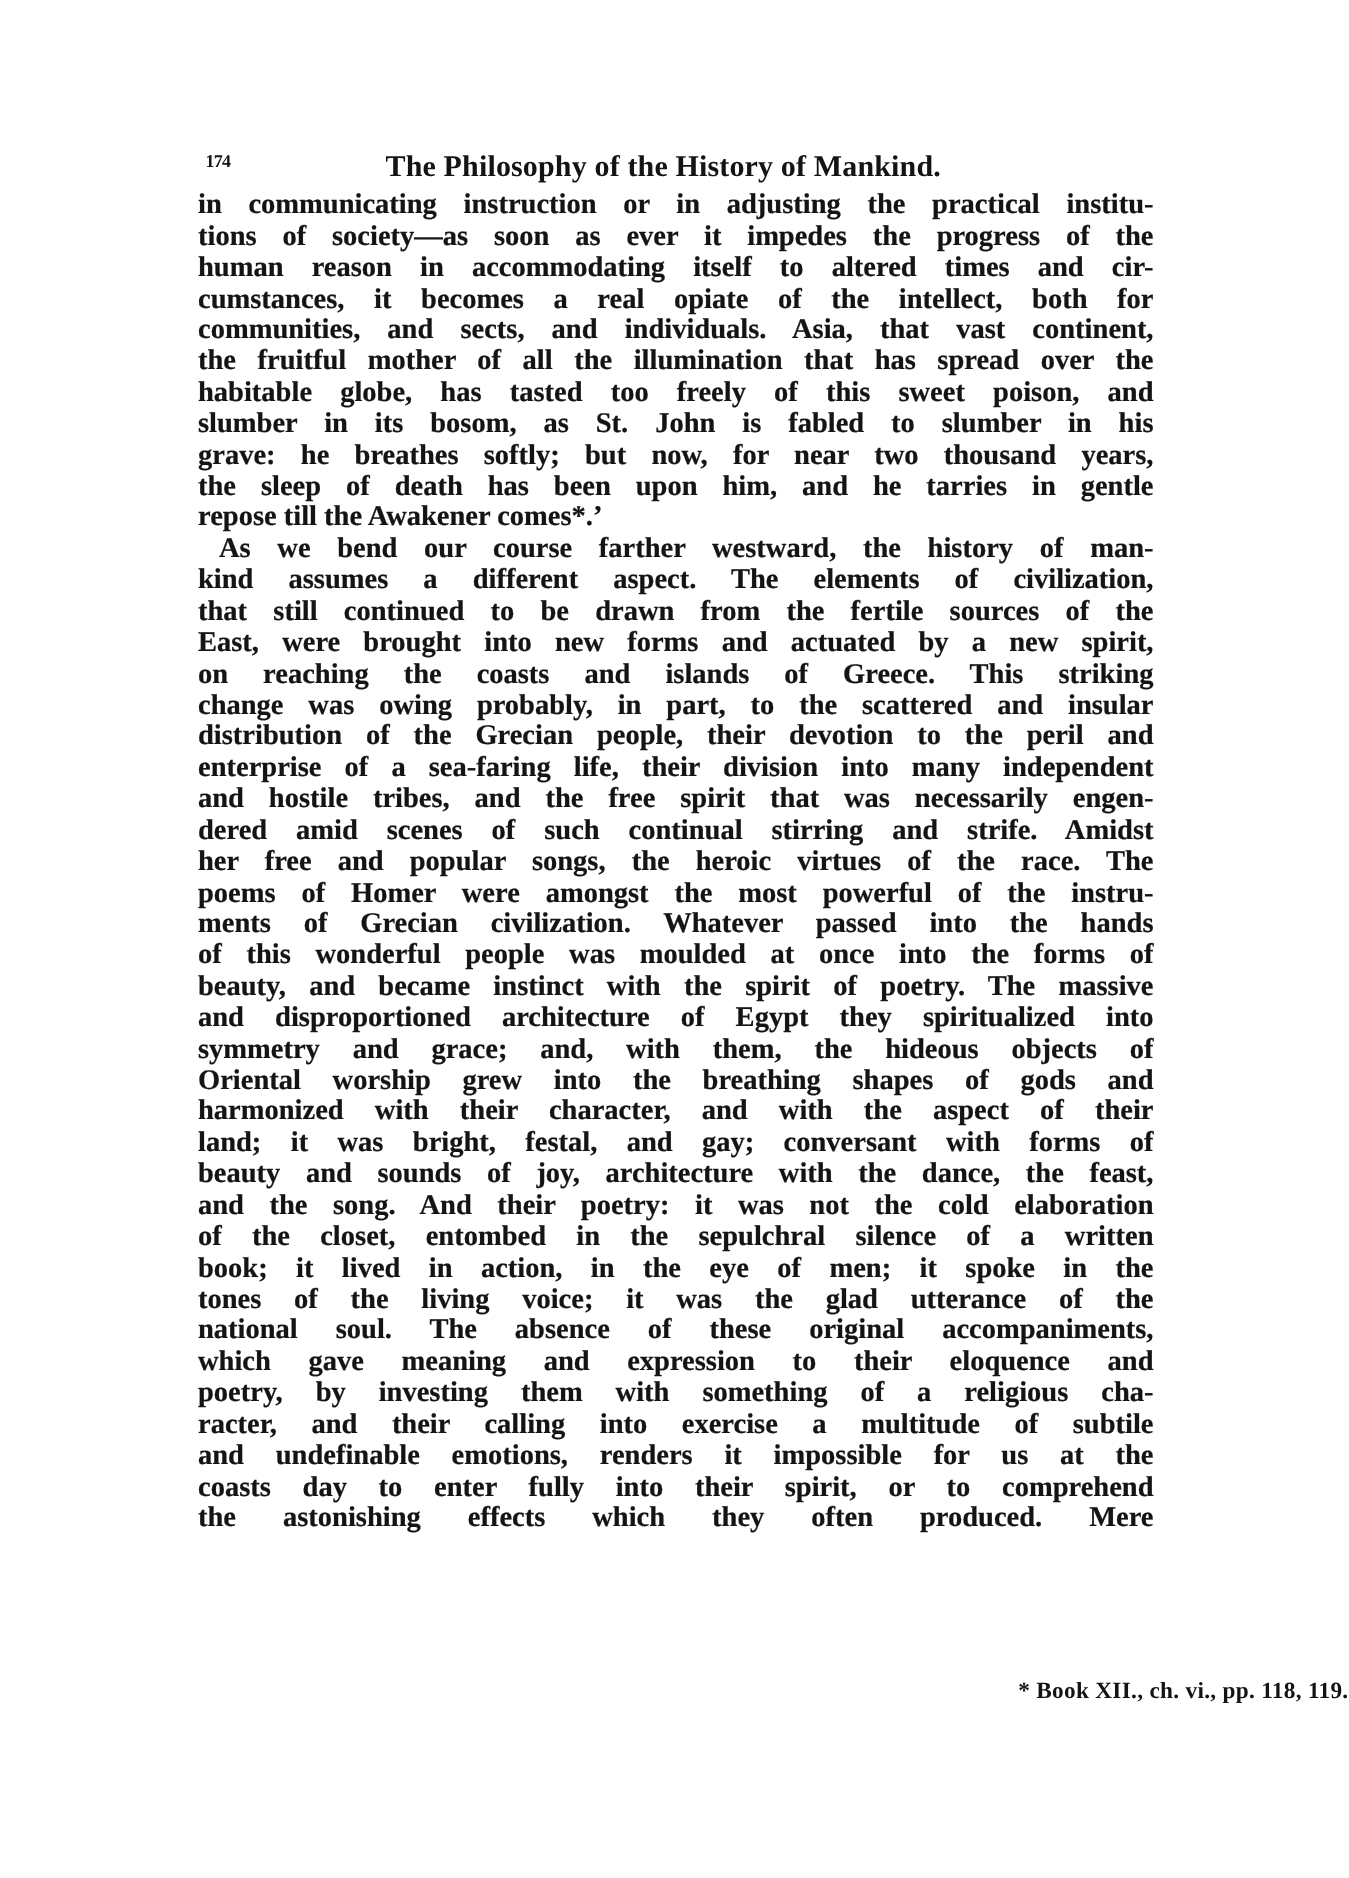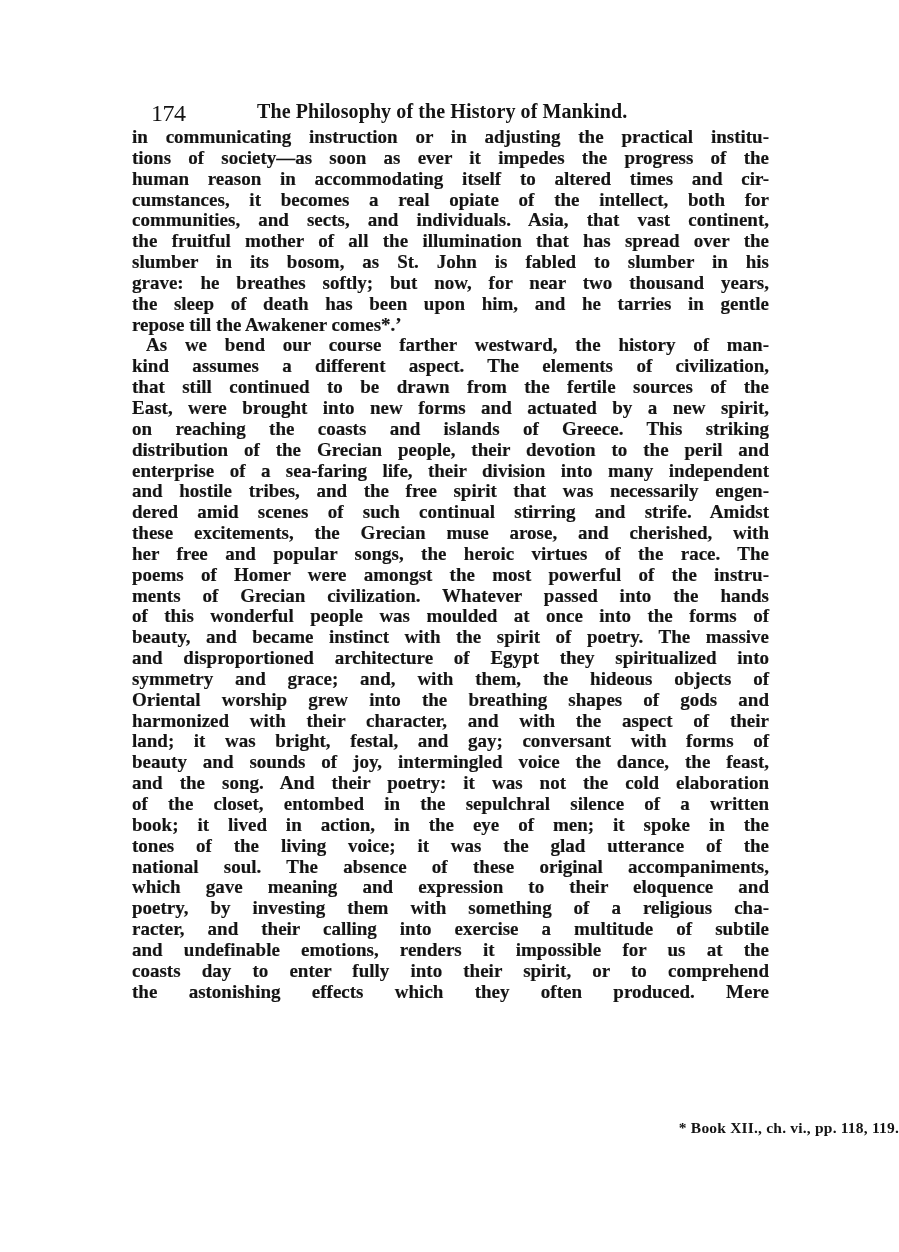--- a/index.html
+++ b/index.html
@@ -23,24 +23,24 @@
     }
     .running-head {
       position: absolute;
       left: 133px;
       top: 100px;
       width: 640px;
       height: 26px;
     }
     .page-number {
       position: absolute;
-      left: 18px;
+      left: 4px;
       top: 0;
-      font-size: 24px;
-      font-weight: normal;
+      font-size: 12px;
+      font-weight: bold;
       letter-spacing: -0.5px;
     }
     .running-title {
       position: absolute;
       left: 124px;
       top: 0;
       font-size: 20px;
       font-weight: bold;
       white-space: nowrap;
       letter-spacing: 0.1px;
@@ -90,45 +90,46 @@
     <span class="running-title">The Philosophy of the History of Mankind.</span>
   </div>
 
   <div class="body-text">
     <div class="line">in communicating instruction or in adjusting the practical institu-</div>
     <div class="line">tions of society—as soon as ever it impedes the progress of the</div>
     <div class="line">human reason in accommodating itself to altered times and cir-</div>
     <div class="line">cumstances, it becomes a real opiate of the intellect, both for</div>
     <div class="line">communities, and sects, and individuals. Asia, that vast continent,</div>
     <div class="line">the fruitful mother of all the illumination that has spread over the</div>
+    <div class="line">habitable globe, has tasted too freely of this sweet poison, and</div>
     <div class="line">slumber in its bosom, as St. John is fabled to slumber in his</div>
     <div class="line">grave: he breathes softly; but now, for near two thousand years,</div>
     <div class="line">the sleep of death has been upon him, and he tarries in gentle</div>
     <div class="line last">repose till the Awakener comes*.’</div>
     <div class="line indent">As we bend our course farther westward, the history of man-</div>
     <div class="line">kind assumes a different aspect. The elements of civilization,</div>
     <div class="line">that still continued to be drawn from the fertile sources of the</div>
     <div class="line">East, were brought into new forms and actuated by a new spirit,</div>
     <div class="line">on reaching the coasts and islands of Greece. This striking</div>
+    <div class="line">change was owing probably, in part, to the scattered and insular</div>
     <div class="line">distribution of the Grecian people, their devotion to the peril and</div>
     <div class="line">enterprise of a sea-faring life, their division into many independent</div>
     <div class="line">and hostile tribes, and the free spirit that was necessarily engen-</div>
     <div class="line">dered amid scenes of such continual stirring and strife. Amidst</div>
-    <div class="line">these excitements, the Grecian muse arose, and cherished, with</div>
     <div class="line">her free and popular songs, the heroic virtues of the race. The</div>
     <div class="line">poems of Homer were amongst the most powerful of the instru-</div>
     <div class="line">ments of Grecian civilization. Whatever passed into the hands</div>
     <div class="line">of this wonderful people was moulded at once into the forms of</div>
     <div class="line">beauty, and became instinct with the spirit of poetry. The massive</div>
     <div class="line">and disproportioned architecture of Egypt they spiritualized into</div>
     <div class="line">symmetry and grace; and, with them, the hideous objects of</div>
     <div class="line">Oriental worship grew into the breathing shapes of gods and</div>
     <div class="line">harmonized with their character, and with the aspect of their</div>
     <div class="line">land; it was bright, festal, and gay; conversant with forms of</div>
-    <div class="line">beauty and sounds of joy, intermingled voice the dance, the feast,</div>
+    <div class="line">beauty and sounds of joy, architecture with the dance, the feast,</div>
     <div class="line">and the song. And their poetry: it was not the cold elaboration</div>
     <div class="line">of the closet, entombed in the sepulchral silence of a written</div>
     <div class="line">book; it lived in action, in the eye of men; it spoke in the</div>
     <div class="line">tones of the living voice; it was the glad utterance of the</div>
     <div class="line">national soul. The absence of these original accompaniments,</div>
     <div class="line">which gave meaning and expression to their eloquence and</div>
     <div class="line">poetry, by investing them with something of a religious cha-</div>
     <div class="line">racter, and their calling into exercise a multitude of subtile</div>
     <div class="line">and undefinable emotions, renders it impossible for us at the</div>
     <div class="line">coasts day to enter fully into their spirit, or to comprehend</div>

